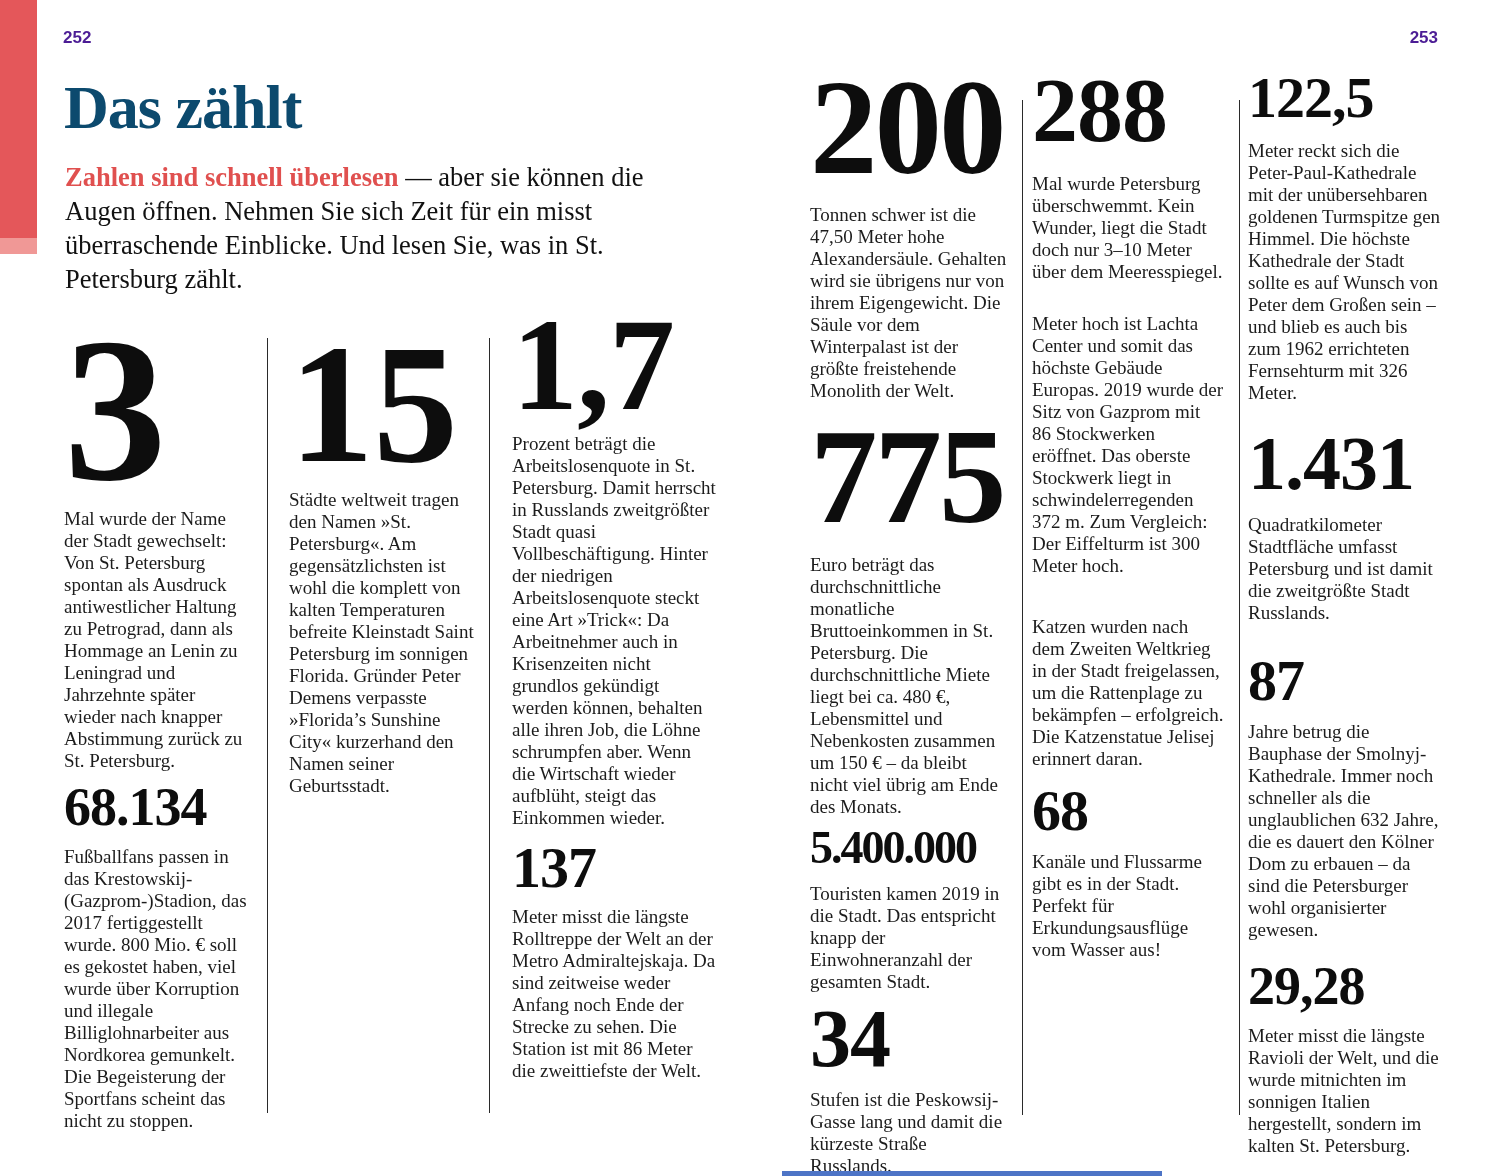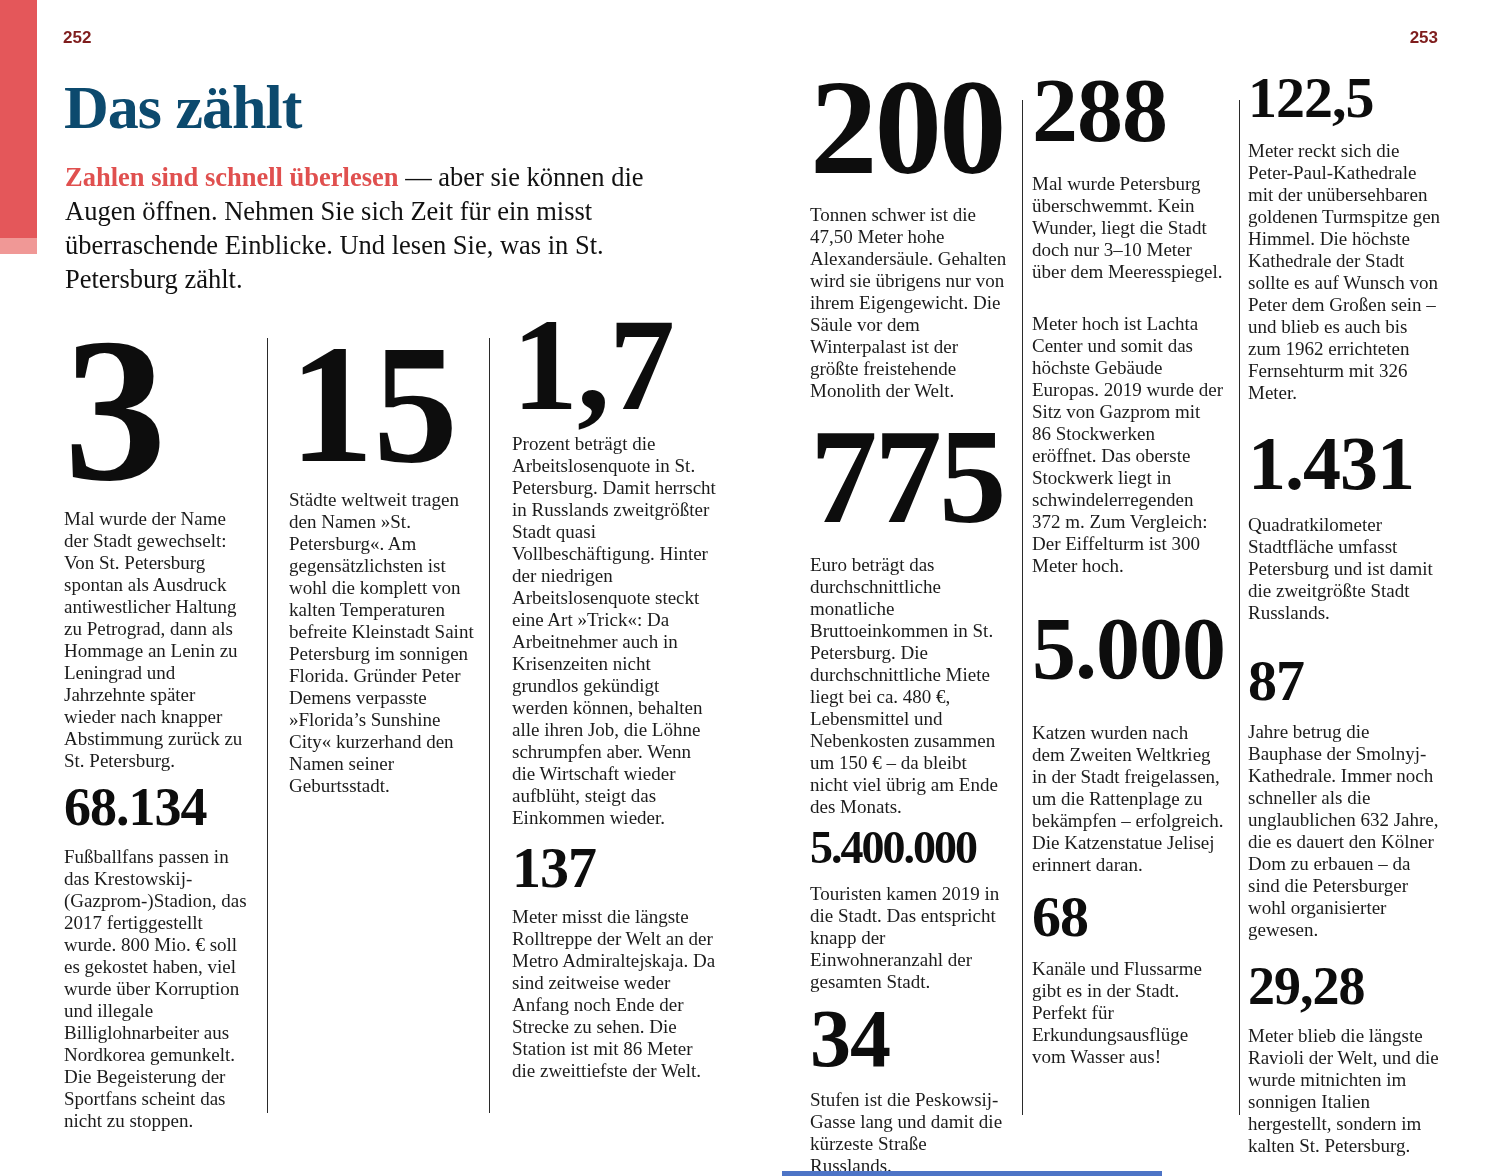--- a/index.html
+++ b/index.html
@@ -3,21 +3,21 @@
 <meta charset="utf-8">
 <style>
   html,body{margin:0;padding:0;}
   body{width:1500px;height:1176px;position:relative;background:#ffffff;overflow:hidden;
        font-family:"Liberation Serif",serif;color:#1c1c1c;}
   .abs{position:absolute;}
   
   #accent-bar{left:0;top:0;width:37px;height:238px;background:#e4575a;}
   #accent-bar-tail{left:0;top:238px;width:37px;height:16px;background:#f09896;}
   
-  .pagenum{font-family:"Liberation Sans",sans-serif;font-weight:700;font-size:17px;color:#7f1d1d;}
+  .pagenum{font-family:"Liberation Sans",sans-serif;font-weight:700;font-size:17px;color:#4c1d95;}
   #pagenum-left{left:63px;top:28px;}
   #pagenum-right{right:62px;top:28px;}
   
   #page-title{left:64px;top:76px;font-weight:700;font-size:62px;letter-spacing:-1px;color:#0c4a6e;line-height:1;}
   #intro{left:65px;top:160px;width:650px;font-size:26.5px;line-height:34px;color:#111;}
   #intro .lead{color:#e0504f;font-weight:700;}
   
   .col{position:absolute;}
   #col-l1{left:64px;top:330px;width:185px;}
   #col-l2{left:289px;top:330px;width:190px;}
@@ -117,21 +117,20 @@
 
 <div class="col" id="col-r2">
   <div class="entry">
     <div class="num n-d2">288</div>
     <p style="margin-top:26px">Mal wurde Petersburg überschwemmt. Kein Wunder, liegt die Stadt doch nur 3–10 Meter über dem Meeresspiegel.</p>
   </div>
   <div class="entry" style="margin-top:30px">
     <p style="margin-top:18px">Meter hoch ist Lachta Center und somit das höchste Gebäude Europas. 2019 wurde der Sitz von Gazprom mit 86 Stockwerken eröffnet. Das oberste Stockwerk liegt in schwindelerregenden 372 m. Zum Vergleich: Der Eiffelturm ist 300 Meter hoch.</p>
   </div>
   <div class="entry" style="margin-top:38px">
-    <div class="num n-d3">5.000</div>
     <p style="margin-top:39px">Katzen wurden nach dem Zweiten Weltkrieg in der Stadt freigelassen, um die Rattenplage zu bekämpfen – erfolgreich. Die Katzenstatue Jelisej erinnert daran.</p>
   </div>
   <div class="entry" style="margin-top:18px">
     <div class="num n-f">68</div>
     <p style="margin-top:18px">Kanäle und Flussarme gibt es in der Stadt. Perfekt für Erkundungsausflüge vom Wasser aus!</p>
   </div>
 </div>
 
 <div class="col" id="col-r3">
   <div class="entry">
@@ -141,17 +140,17 @@
   <div class="entry" style="margin-top:30px">
     <div class="num n-e3">1.431</div>
     <p style="margin-top:20px">Quadratkilometer Stadtfläche umfasst Petersburg und ist damit die zweitgrößte Stadt Russlands.</p>
   </div>
   <div class="entry" style="margin-top:34px">
     <div class="num n-f">87</div>
     <p style="margin-top:18px">Jahre betrug die Bauphase der Smolnyj-Kathedrale. Immer noch schneller als die unglaublichen 632 Jahre, die es dauert den Kölner Dom zu erbauen – da sind die Petersburger wohl organisierter gewesen.</p>
   </div>
   <div class="entry" style="margin-top:24px">
     <div class="num n-g">29,28</div>
-    <p style="margin-top:18px">Meter blieb die längste Ravioli der Welt, und die wurde mitnichten im sonnigen Italien hergestellt, sondern im kalten St. Petersburg.</p>
+    <p style="margin-top:18px">Meter misst die längste Ravioli der Welt, und die wurde mitnichten im sonnigen Italien hergestellt, sondern im kalten St. Petersburg.</p>
   </div>
 </div>
 
 <div class="abs" id="bottom-line"></div>
 
 </body></html>

